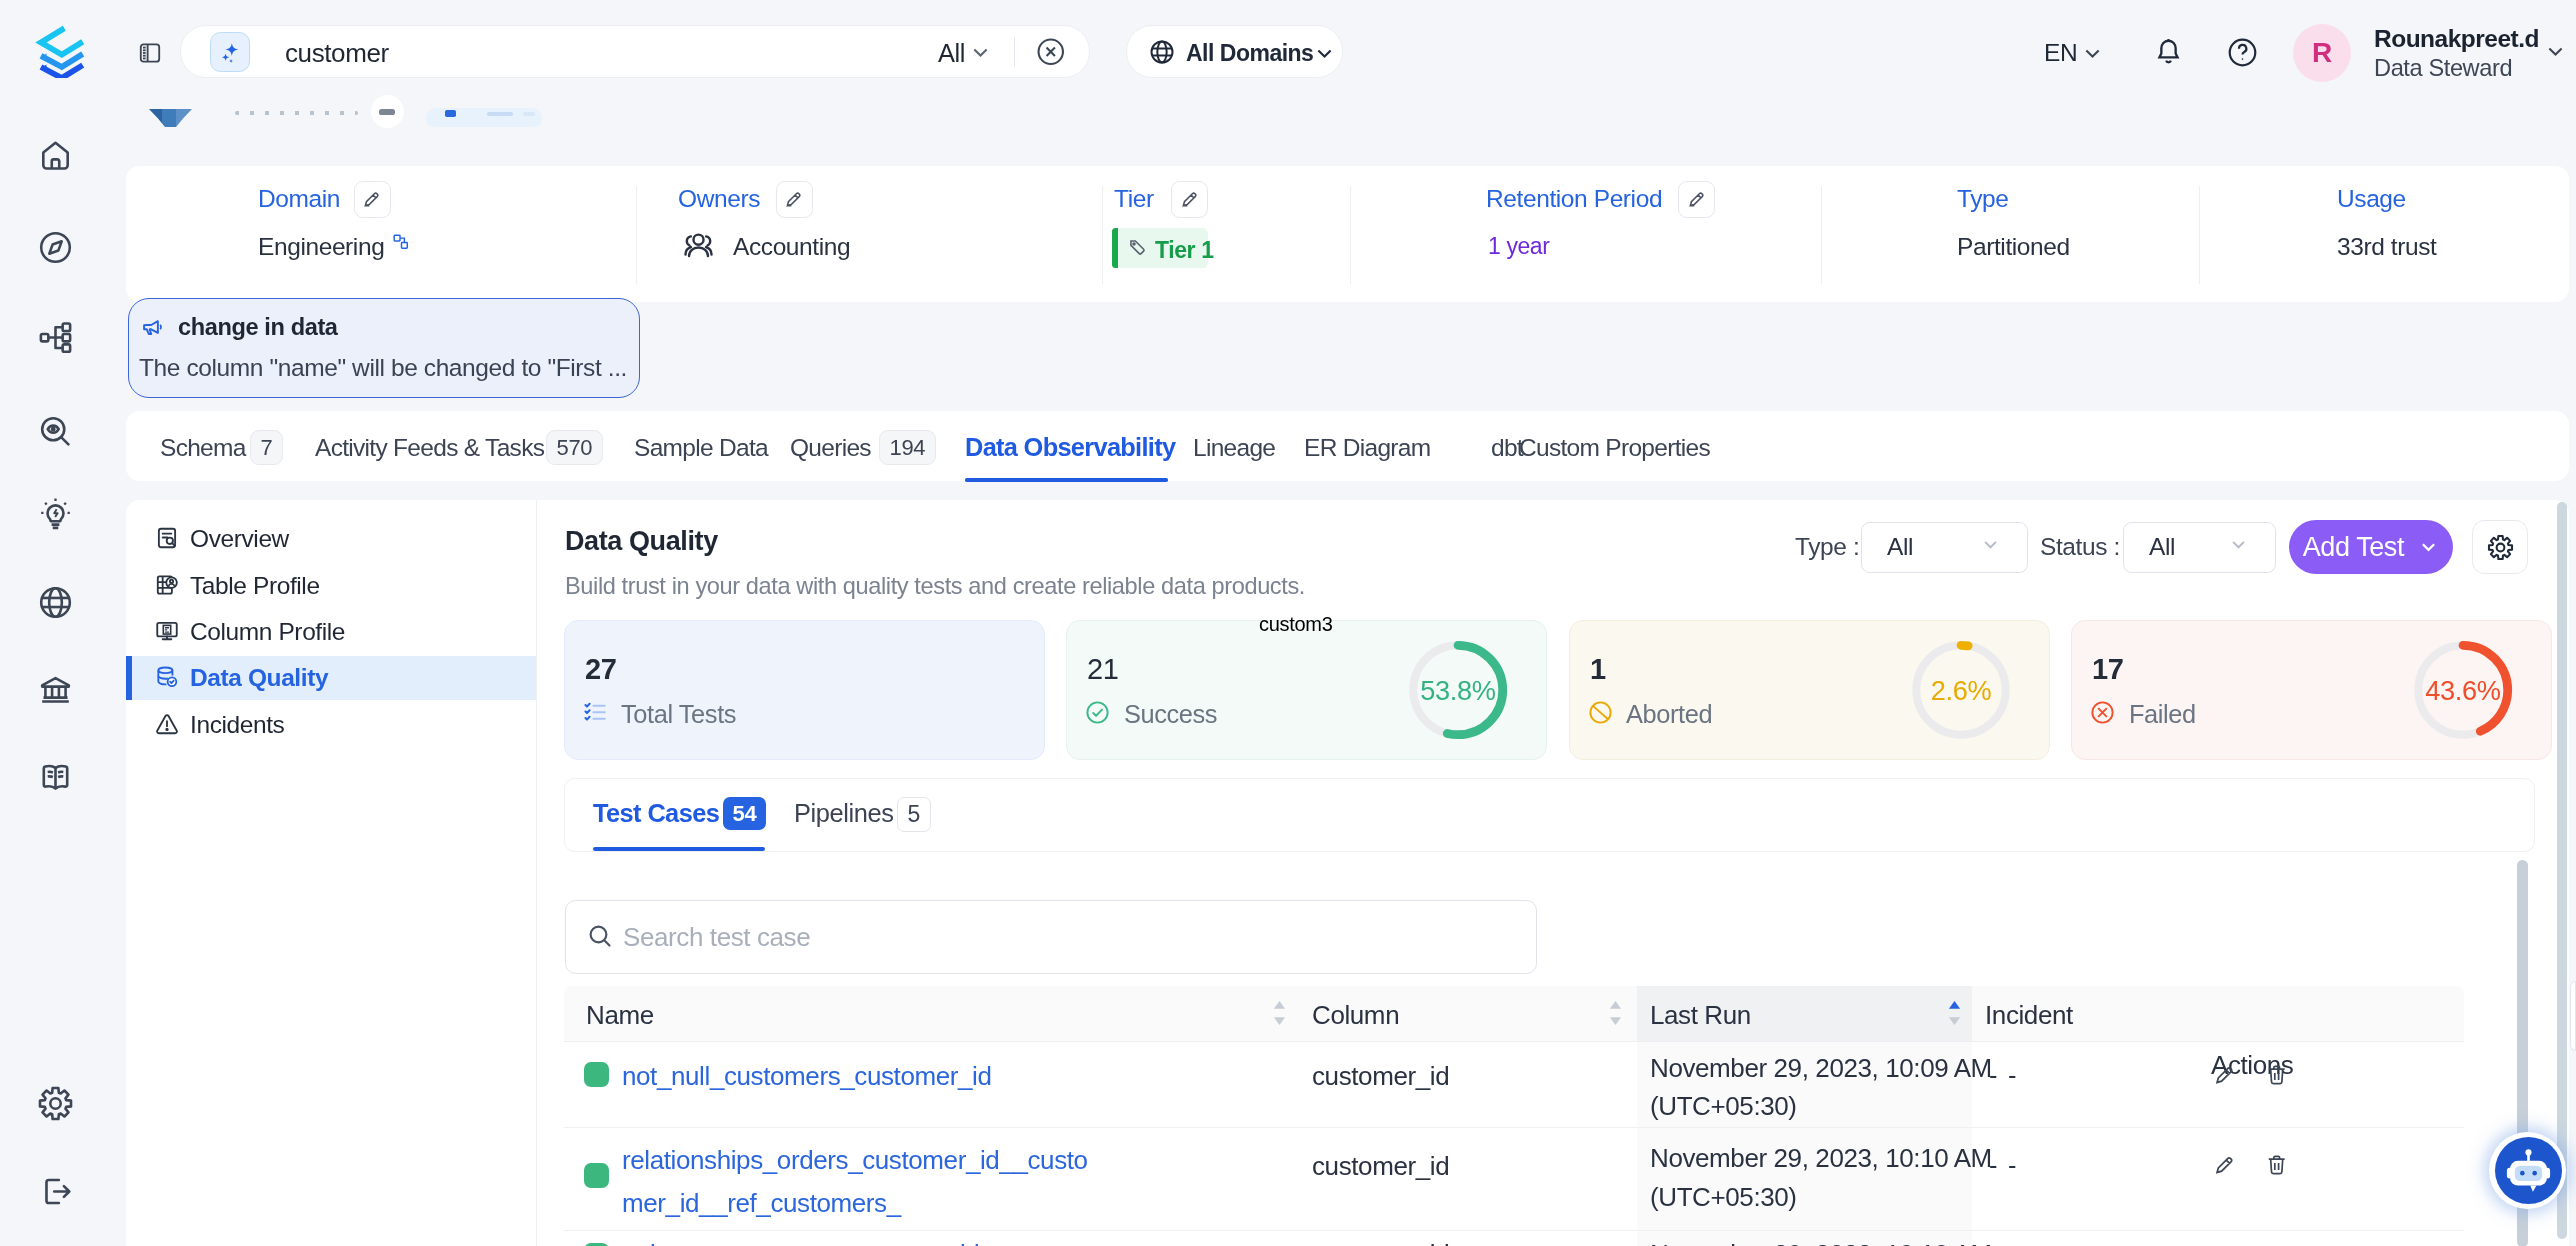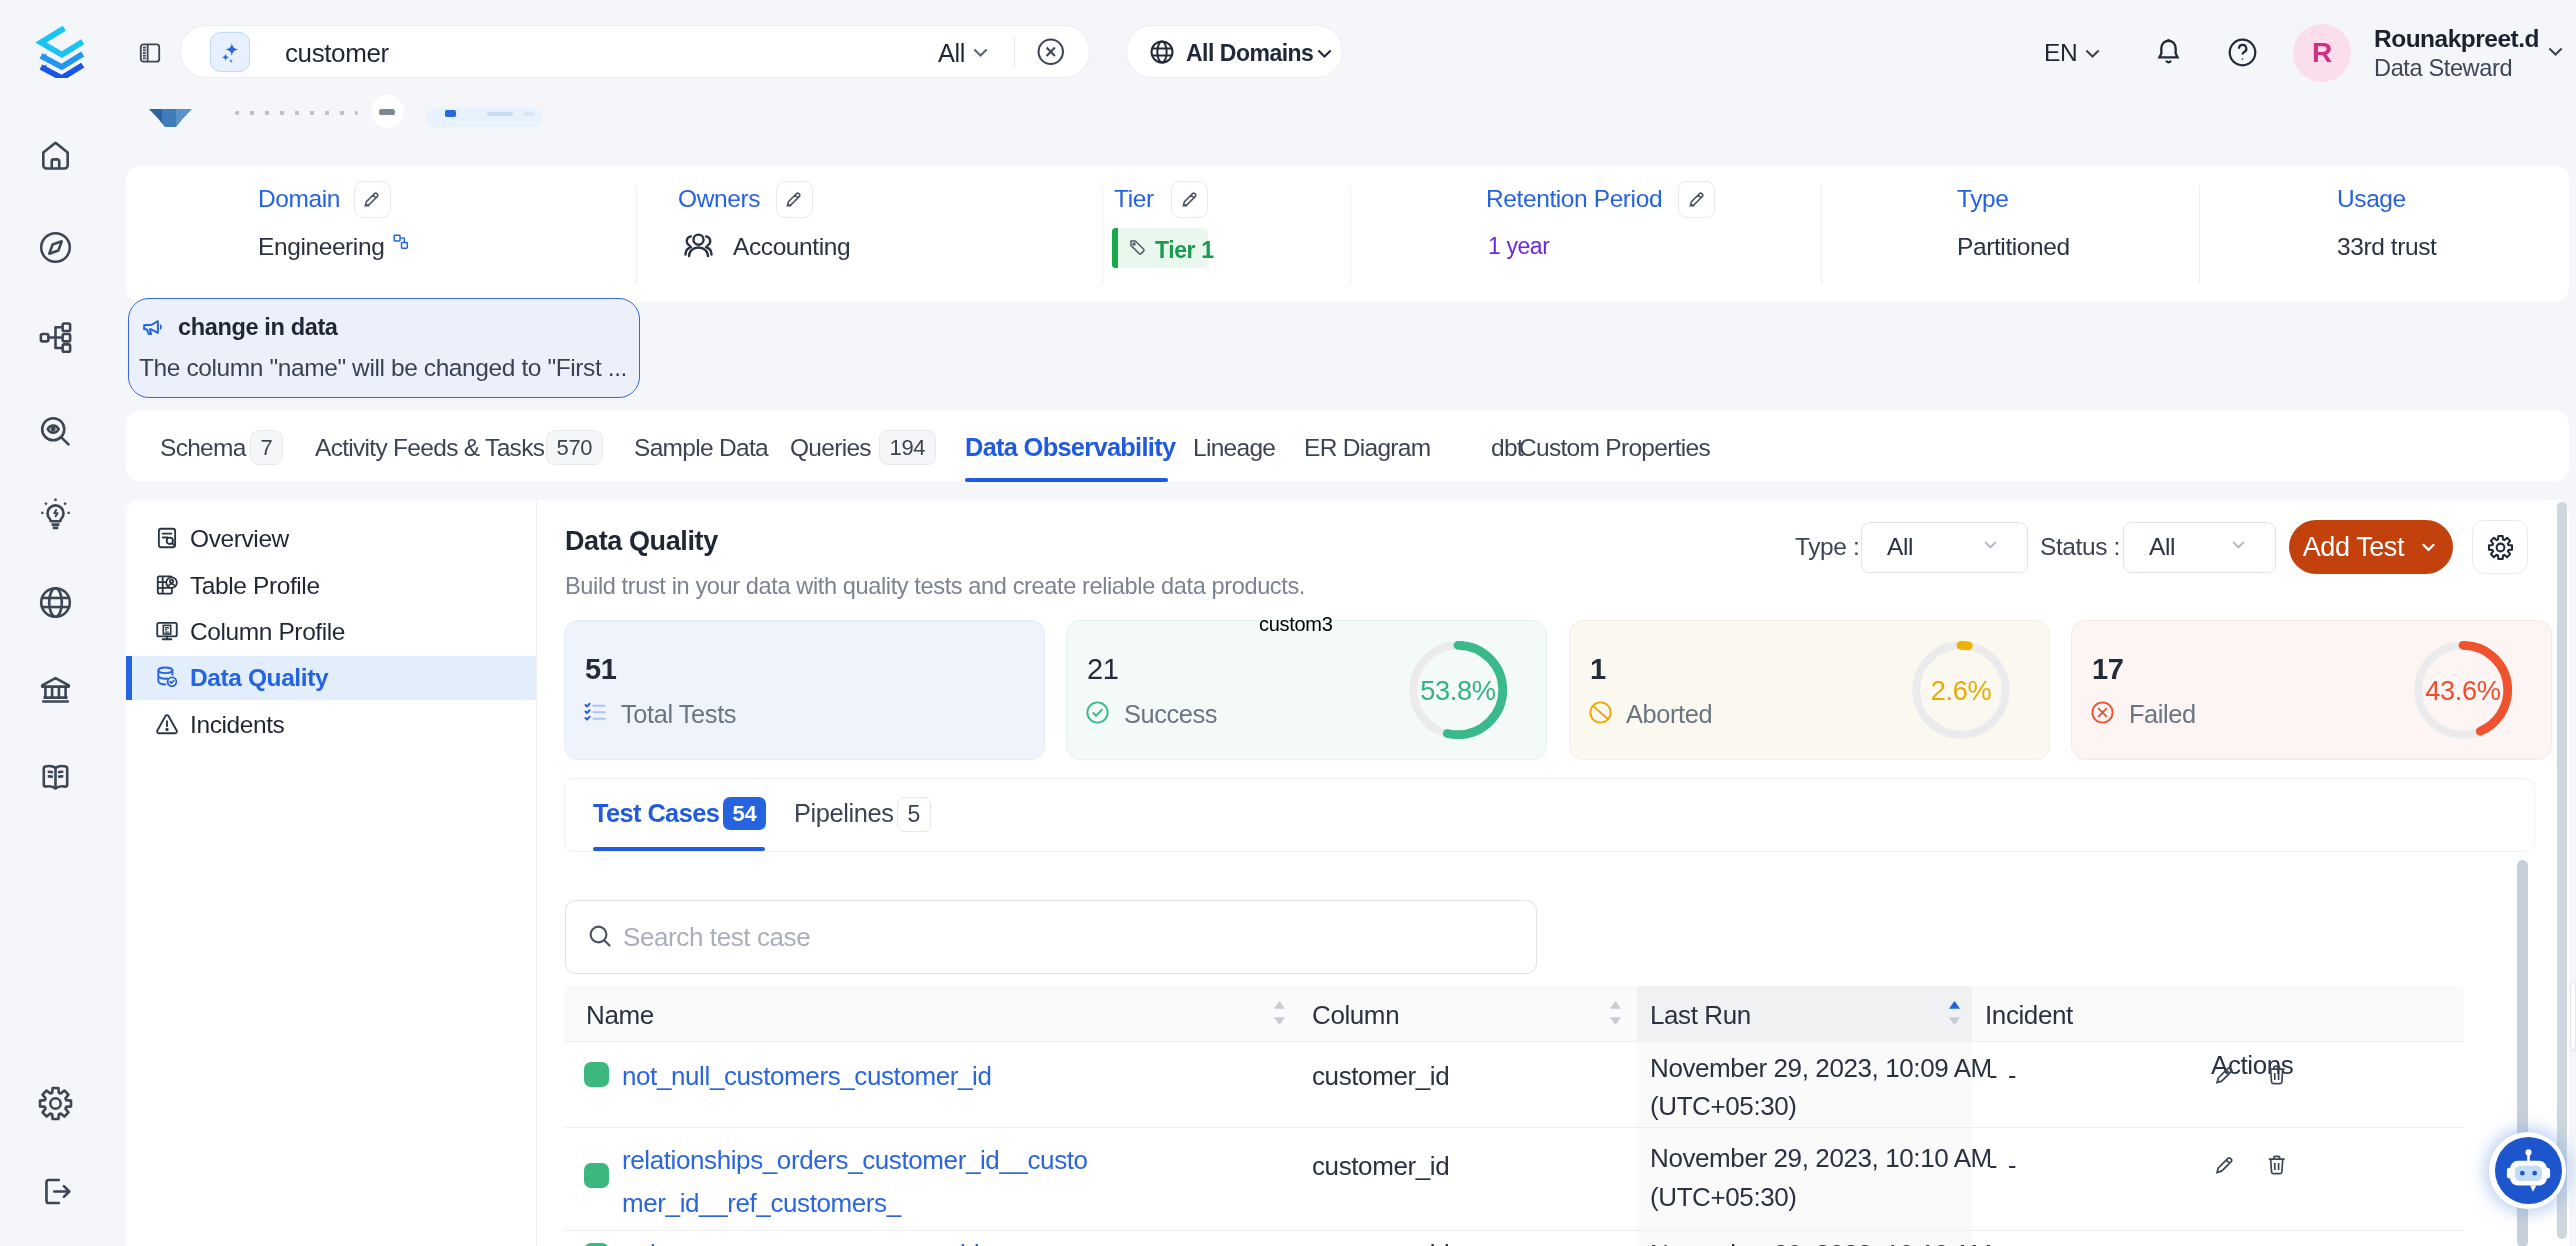--- a/index.html
+++ b/index.html
@@ -267,35 +267,35 @@
 <div class="abs" style="left:1887px;top:533px;font-size:24.5px;color:#2a3242">All</div>
 <svg class="abs ic" style="left:1980px;top:538px" width="21" height="14" viewBox="0 0 26 18" fill="none" stroke="#b6bcc6" stroke-width="2.6">
     <path d="M6 5 L13 12 L20 5"></path>
   </svg>
 <div class="abs" style="left:2040px;top:533px;font-size:24.5px;color:#3c4454">Status :</div>
 <div class="abs" style="left:2123px;top:522px;width:153px;height:51px;background:#fff;border:0.9px solid #dfe2e8;border-radius:8.8px;box-sizing:border-box"></div>
 <div class="abs" style="left:2149px;top:533px;font-size:24.5px;color:#2a3242">All</div>
 <svg class="abs ic" style="left:2228px;top:538px" width="21" height="14" viewBox="0 0 26 18" fill="none" stroke="#b6bcc6" stroke-width="2.6">
     <path d="M6 5 L13 12 L20 5"></path>
   </svg>
-<div class="abs flex" style="left:2289px;top:520px;width:164px;height:54px;background:#c2410c;border-radius:27px;color:#fff;font-size:27px;justify-content:center">Add Test&nbsp;&nbsp;<svg width="21" height="15" viewBox="0 0 26 18" fill="none" stroke="#fff" stroke-width="2.8">
+<div class="abs flex" style="left:2289px;top:520px;width:164px;height:54px;background:#8b5cf6;border-radius:27px;color:#fff;font-size:27px;justify-content:center">Add Test&nbsp;&nbsp;<svg width="21" height="15" viewBox="0 0 26 18" fill="none" stroke="#fff" stroke-width="2.8">
       <path d="M6 5 L13 12 L20 5"></path>
     </svg></div>
 <div class="abs" style="left:2472px;top:520px;width:56px;height:54px;background:#fff;border:0.9px solid #e7e9ee;border-radius:12.3px;box-sizing:border-box"></div>
 <svg class="abs ic" style="left:2486px;top:533px" width="29" height="29" viewBox="0 0 24 24" fill="none" stroke="#20293a" stroke-width="1.7" stroke-linejoin="round">
   <path d="M9.93 5.42 L10.23 2.46 L13.77 2.46 L14.07 5.42 L15.19 5.88 L17.49 4.01 L19.99 6.51 L18.12 8.81 L18.58 9.93 L21.54 10.23 L21.54 13.77 L18.58 14.07 L18.12 15.19 L19.99 17.49 L17.49 19.99 L15.19 18.12 L14.07 18.58 L13.77 21.54 L10.23 21.54 L9.93 18.58 L8.81 18.12 L6.51 19.99 L4.01 17.49 L5.88 15.19 L5.42 14.07 L2.46 13.77 L2.46 10.23 L5.42 9.93 L5.88 8.81 L4.01 6.51 L6.51 4.01 L8.81 5.88 Z"></path>
   <circle cx="12" cy="12" r="3.2"></circle>
 </svg>
 <div class="abs" style="left:1259px;top:613px;font-size:20px;color:#000;z-index:30;letter-spacing:-0.3px">custom3</div>
 
 <div class="abs" style="left:564px;top:620px;width:481px;height:140px;background:#eff4fc;border:0.9px solid #e3ebfa;border-radius:14px;box-sizing:border-box"></div>
 <div class="abs" style="left:1066px;top:620px;width:481px;height:140px;background:#f4faf7;border:0.9px solid #e6f2ec;border-radius:14px;box-sizing:border-box"></div>
 <div class="abs" style="left:1569px;top:620px;width:481px;height:140px;background:#fbf9ef;border:0.9px solid #f3eedd;border-radius:14px;box-sizing:border-box"></div>
 <div class="abs" style="left:2071px;top:620px;width:481px;height:140px;background:#fcf5f3;border:0.9px solid #f7e8e4;border-radius:14px;box-sizing:border-box"></div>
-<div class="abs" style="left:585px;top:653px;font-size:29px;font-weight:700;color:#242c3a">51</div>
+<div class="abs" style="left:585px;top:653px;font-size:29px;font-weight:700;color:#242c3a">27</div>
 <svg class="abs ic" style="left:582px;top:699px" width="26" height="26" viewBox="0 0 24 24" fill="none" stroke-width="1.9" stroke-linecap="round" stroke-linejoin="round">
   <path d="M3.2 5.6 l1.4 1.4 2.4 -2.6 M3.2 11.6 l1.4 1.4 2.4 -2.6 M3.2 17.6 l1.4 1.4 2.4 -2.6" stroke="#2563e0"></path>
   <path d="M10.5 6.2 H21 M10.5 12.2 H21 M10.5 18.2 H21" stroke="#a9c3f3"></path>
 </svg>
 <div class="abs" style="left:621px;top:700px;font-size:25.4px;color:#6b7482">Total Tests</div>
 <div class="abs" style="left:1087px;top:653px;font-size:29px;font-weight:400;color:#242c3a">21</div>
 <svg class="abs ic" style="left:1084px;top:699px" width="27" height="27" viewBox="0 0 24 24" fill="none" stroke="#3bb98a" stroke-width="1.7" stroke-linecap="round" stroke-linejoin="round">
   <circle cx="12" cy="12" r="9"></circle>
     <path d="M8.2 12.4 l2.5 2.5 L16 9.4"></path>
 </svg>

